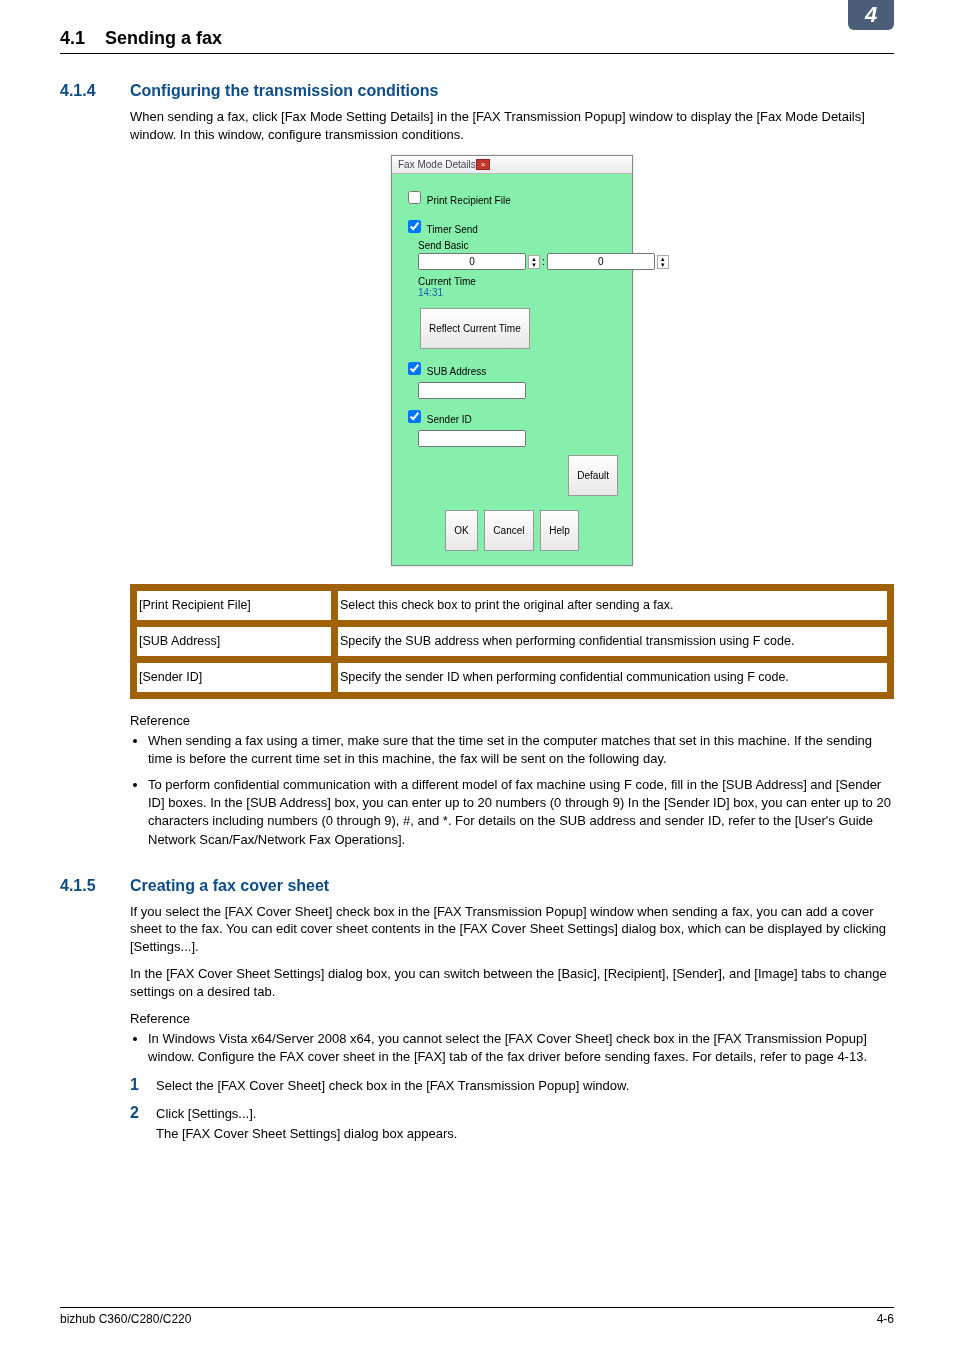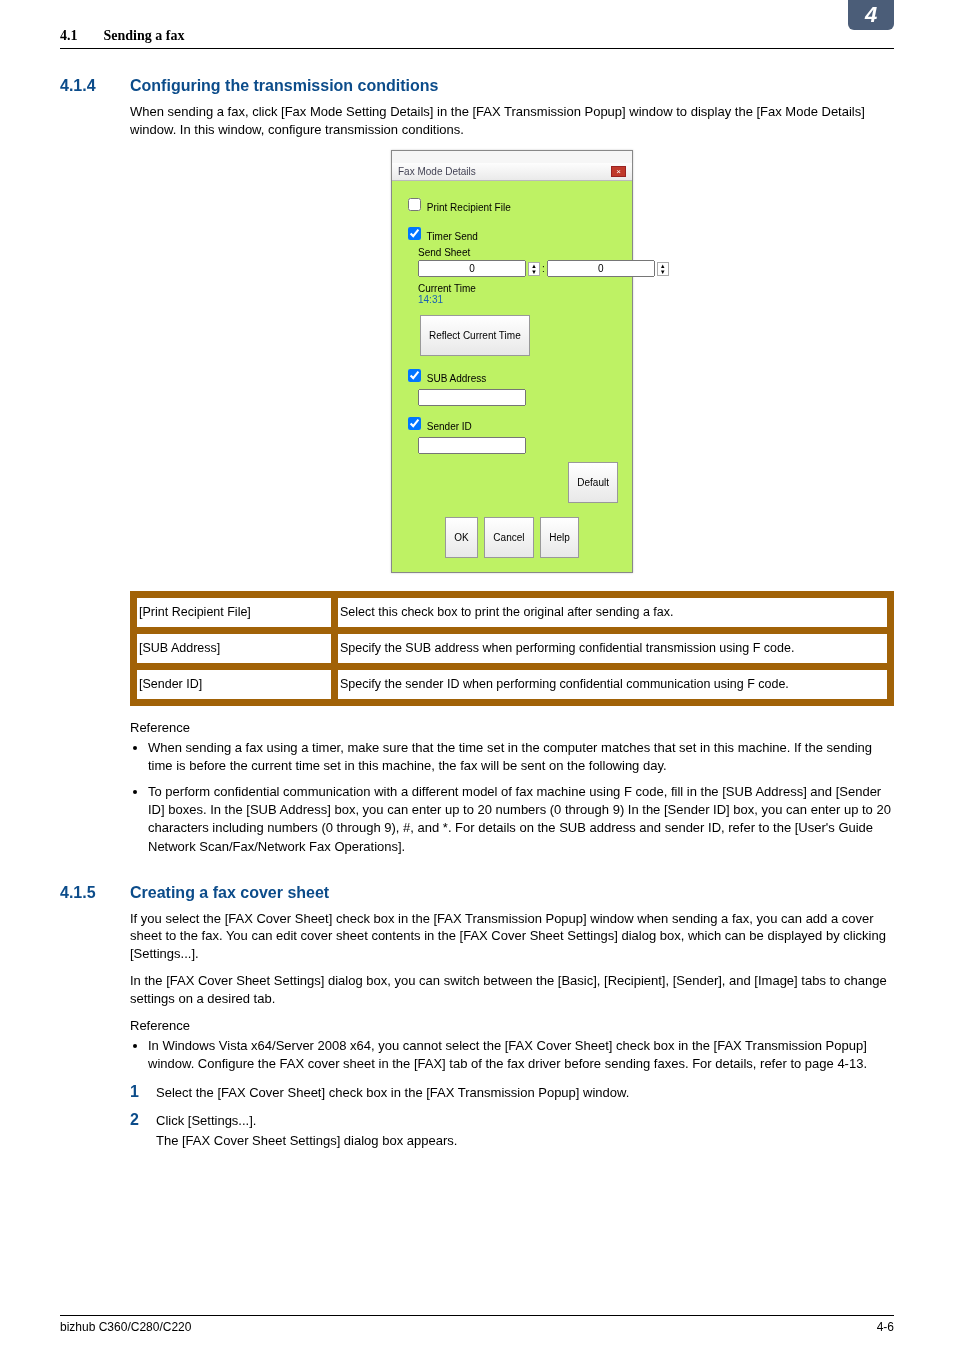--- a/index.html
+++ b/index.html
@@ -20,24 +20,23 @@
   }
   .running-head {
     display: flex;
     justify-content: space-between;
     align-items: flex-start;
     border-bottom: 1px solid #000;
     padding-bottom: 0;
     margin-bottom: 18px;
   }
   .rh-left {
-    font-size: 14px;
+    font-size: 18px;
     font-weight: bold;
     padding-bottom: 4px;
-    font-family: Liberation Serif, serif;
   }
   .rh-left .secnum { display:inline-block; width: 40px; }
   .rh-right {
     background: #4b5d78;
     width: 46px;
     height: 30px;
     border-radius: 0 0 6px 6px;
     color: #fff;
     font-weight: bold;
     font-style: italic;
@@ -65,27 +64,26 @@
     border: 1px solid #888;
     background: #f6f6f6;
     font-size: 10px;
     box-shadow: 0 0 2px rgba(0,0,0,0.2);
   }
   .dlg-title {
     background: linear-gradient(#fdfdfd,#eaeaea);
     border-bottom: 1px solid #bbb;
     padding: 3px 6px;
     display:flex;
-    justify-content:space-between;
+    justify-content:flex-start;
     align-items:center;
     color:#445;
-    margin-top:12px;
   }
   .dlg-close { background:#c0392b; color:#fff; font-size:8px; padding:0 4px; border:1px solid #922; }
-  .dlg-body { padding: 10px 12px 12px 12px; background:#bef264; }
+  .dlg-body { padding: 10px 12px 12px 12px; background:#86efac; }
   .dlg-body label { display:block; margin:4px 0; }
   .dlg-body input[type=text]{ width:100px; font-size:10px; }
   .spin { display:inline-flex; align-items:center; gap:2px; margin:2px 0 6px 14px;}
   .spin input { width:22px; text-align:center; font-size:10px; }
   .spin .arrows { display:inline-flex; flex-direction:column; font-size:6px; line-height:6px; border:1px solid #aaa; background:#fff;}
   .spin .arrows span{ padding:0 2px; }
   .dlg-indent { margin-left:14px; }
   .dlg-btn {
     display:inline-block;
     border:1px solid #999;
@@ -117,21 +115,21 @@
   ul.bullets { margin: 0 0 10px 0; padding-left: 18px; }
   ul.bullets li { margin-bottom: 8px; line-height:1.4; }
 
   .step-row { display:flex; align-items:flex-start; margin:10px 0 4px 0; }
   .step-num { width:26px; flex:none; color:#0c4c8a; font-weight:bold; font-size:16px; }
   .step-text { flex:1; padding-top:2px; }
   .substep { margin-left:26px; margin-top:4px; }
 
   .footer {
     position:absolute;
-    bottom:16px;
+    bottom:24px;
     left:60px; right:60px;
     display:flex;
     justify-content:space-between;
     border-top:1px solid #000;
     padding-top:4px;
     font-size:12px;
   }
 </style>
 </head>
 <body>
@@ -165,21 +163,21 @@
         <div class="dlg-body">
           <label>
             <input type="checkbox" style="">
             <span>Print Recipient File</span>
           </label>
 
           <label style="margin-top:10px;">
             <input type="checkbox" checked="" style="">
             <span>Timer Send</span>
           </label>
-          <div class="dlg-indent">Send Sheet</div>
+          <div class="dlg-indent">Send Basic</div>
           <div class="spin">
             <input type="text" value="0" style="">
             <span class="arrows">
                 <span>▲</span>
                 <span>▼</span>
               </span>
             <span>:</span>
             <input type="text" value="0" style="">
             <span class="arrows">
                 <span>▲</span>

